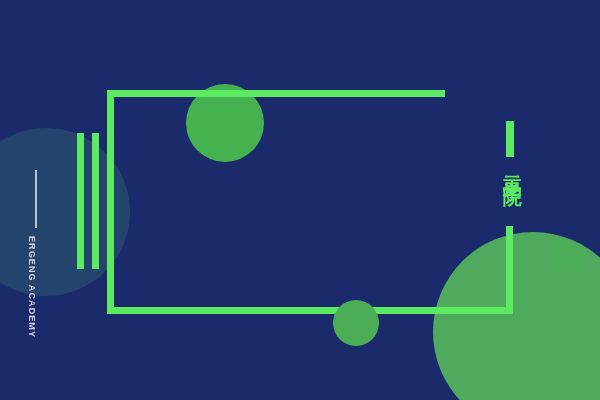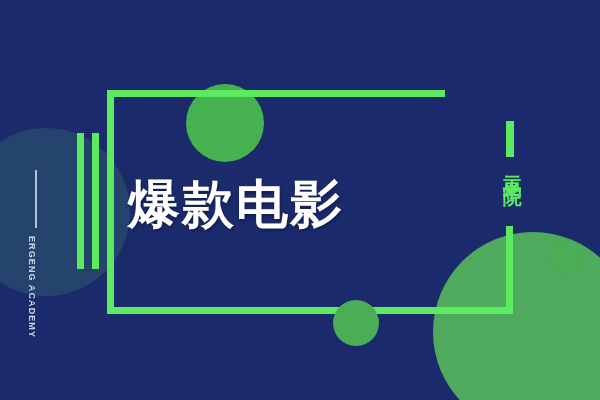--- a/index.html
+++ b/index.html
@@ -208,16 +208,15 @@
   <div class="accent-bar" id="accent-bar-2"></div>
 
   <div id="right-tick"></div>
 
   <div id="watermark-rule"></div>
   <div id="watermark-text">ERGENG ACADEMY</div>
 
   <div id="brand-vertical">二更学院</div>
 
   <div id="headline">
-    <div class="headline-line">爆款电影</div>
   </div>
 
 </div>
 
 </body></html>

